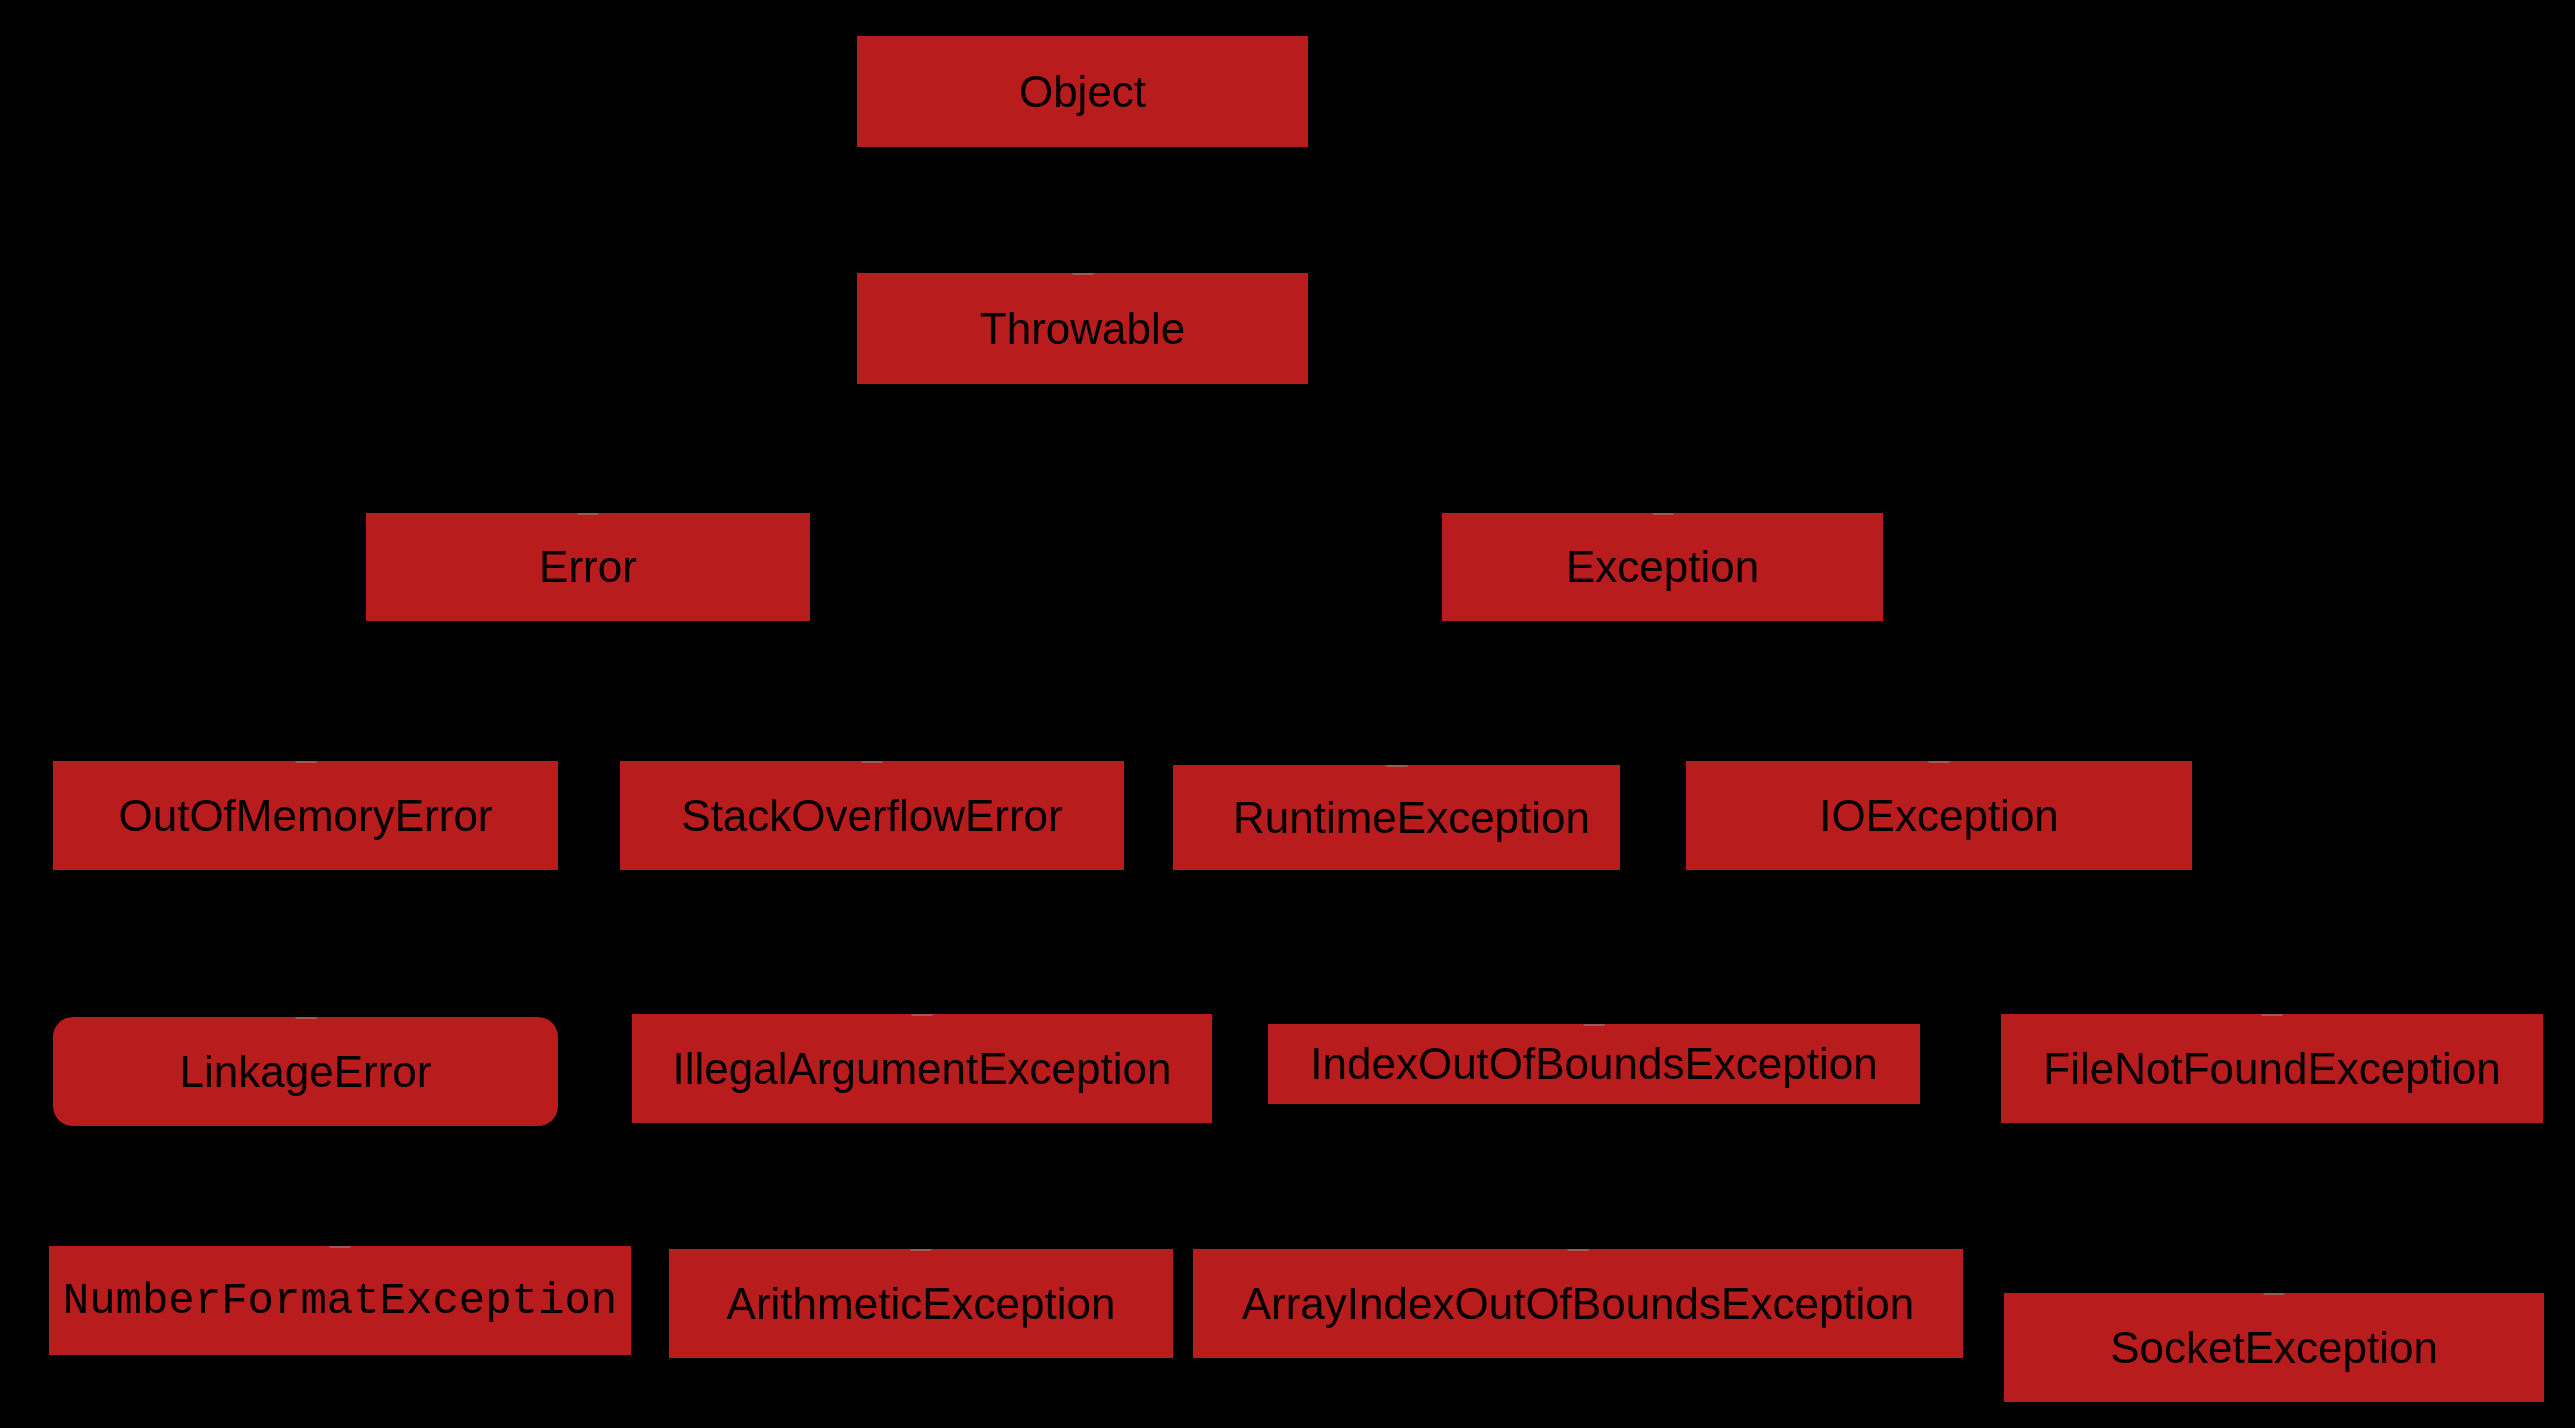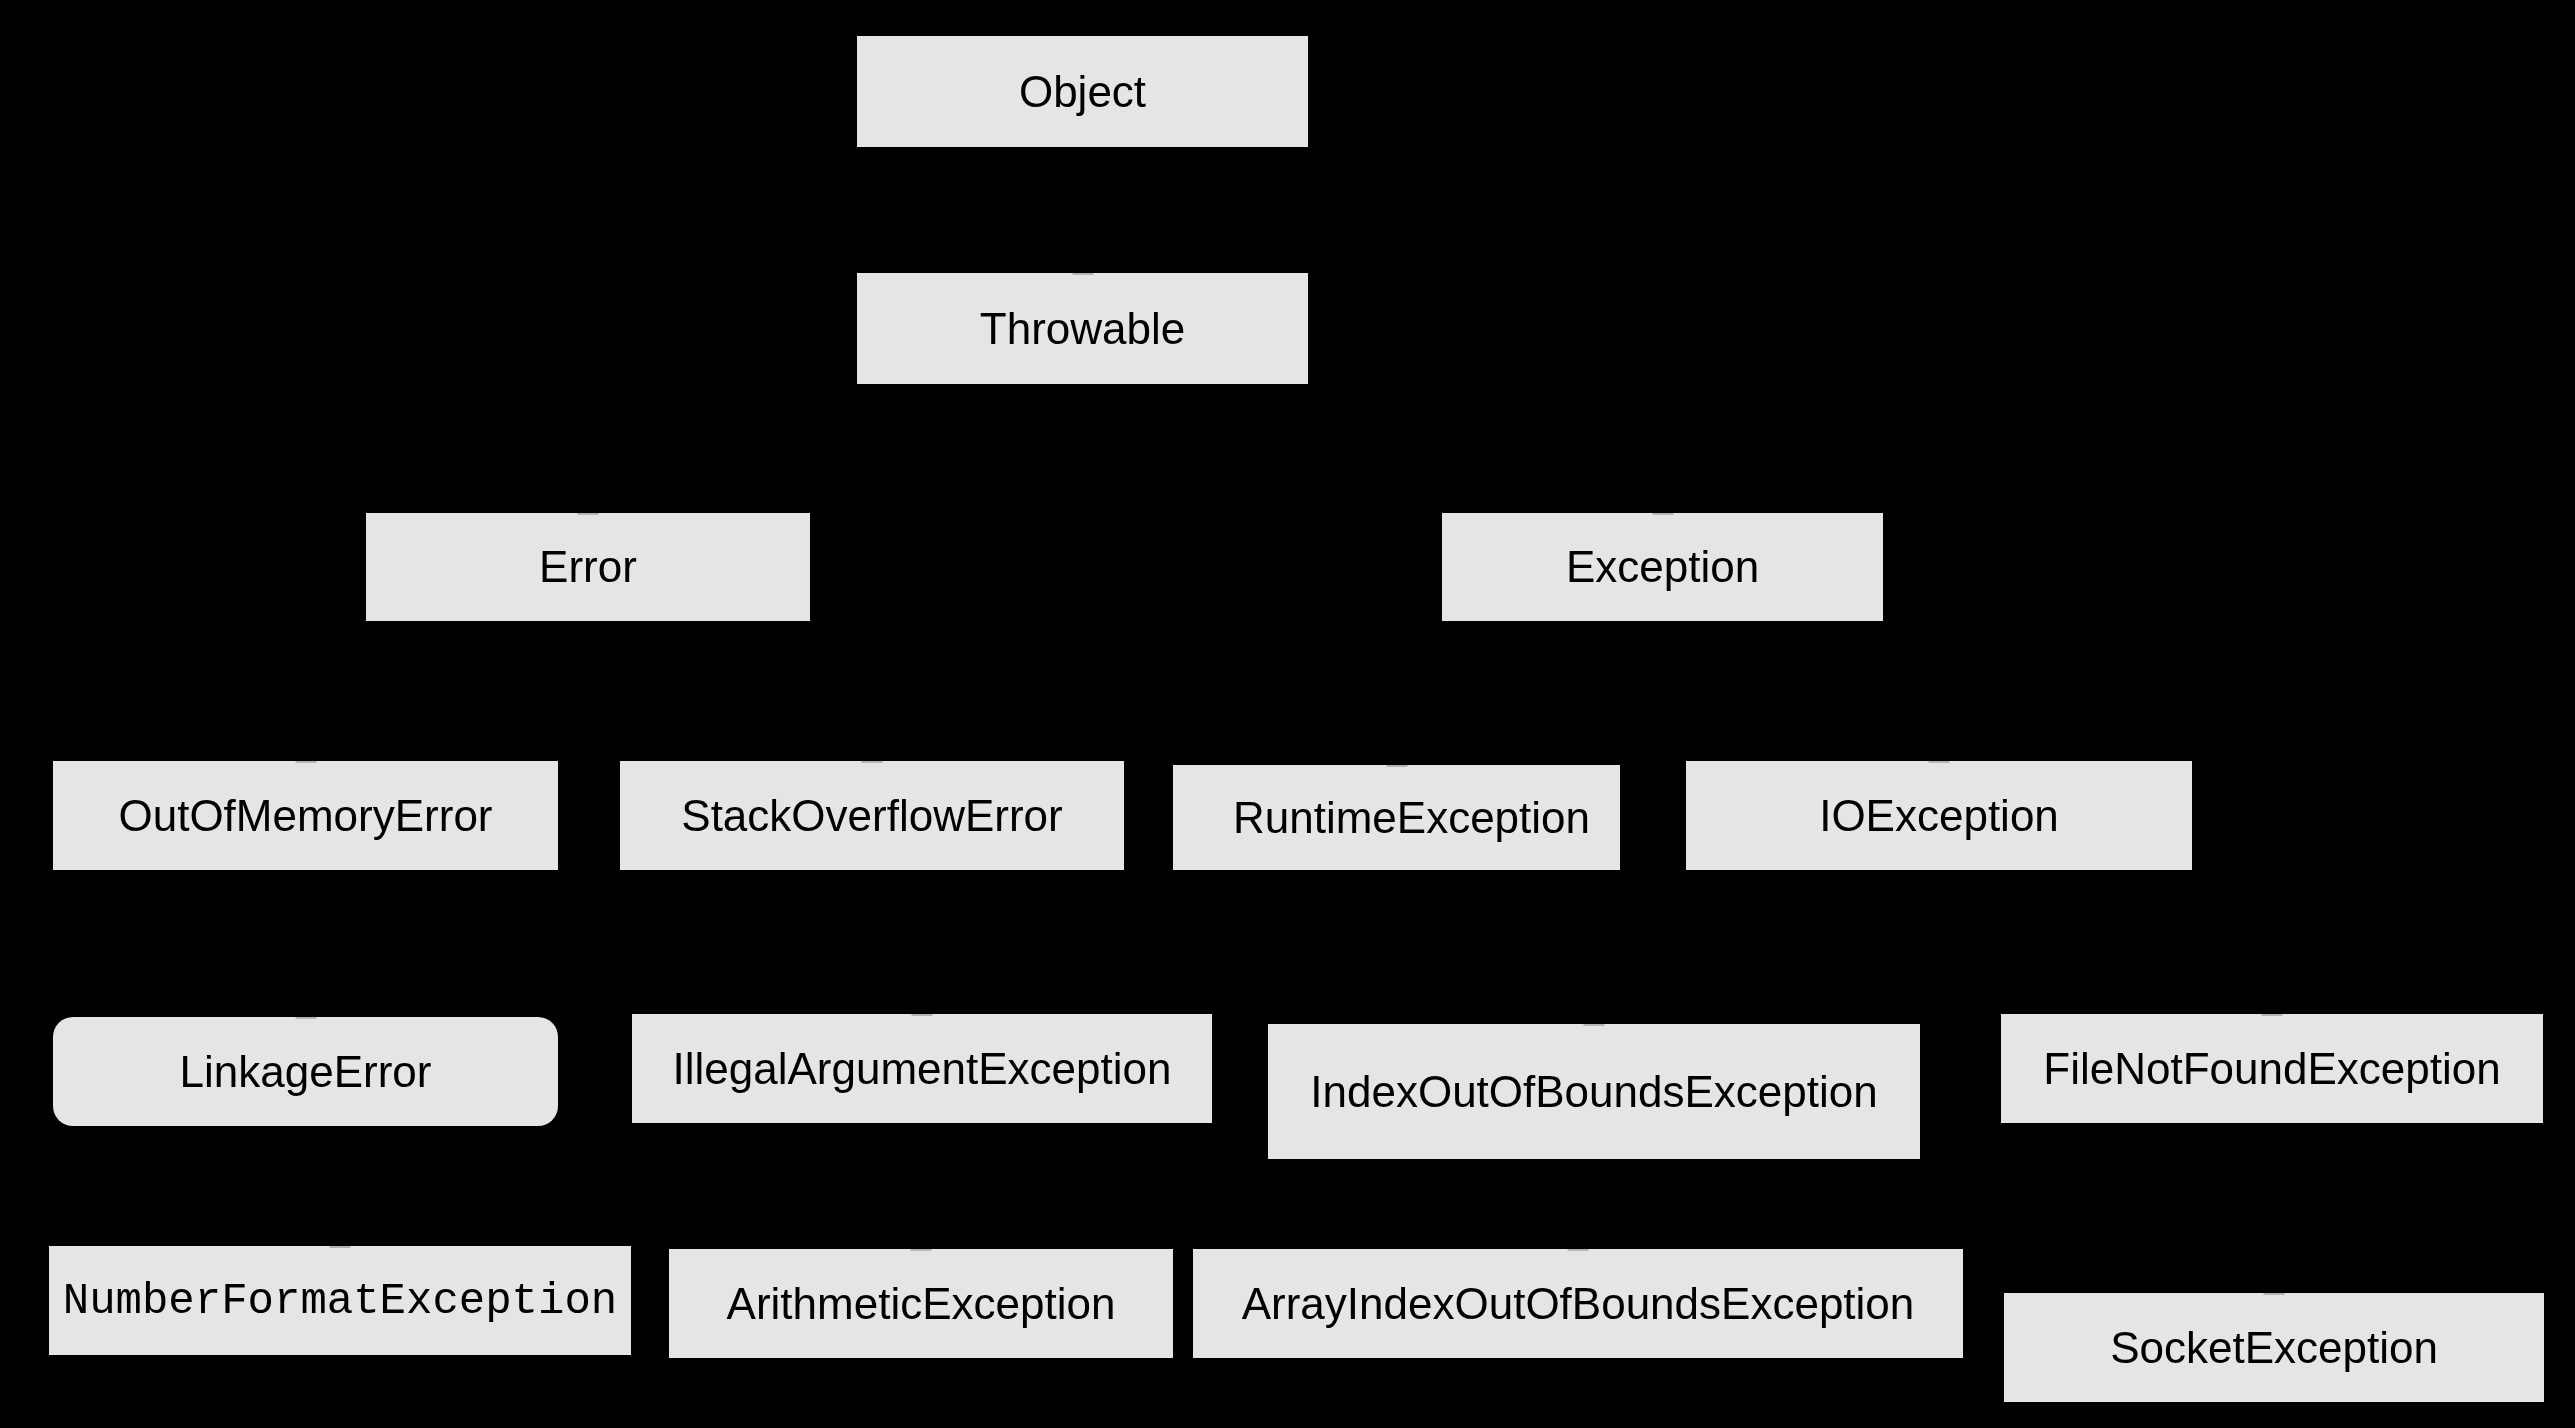--- a/index.html
+++ b/index.html
@@ -10,21 +10,21 @@
   .canvas {
     position: relative;
     width: 2576px;
     height: 1429px;
     background: #000000;
     overflow: hidden;
     font-family: "Liberation Sans", "DejaVu Sans", sans-serif;
   }
   .node {
     position: absolute;
-    background: #e5e5e5;
+    background: #b91c1c;
     color: #000000;
     display: flex;
     align-items: center;
     justify-content: center;
     font-size: 44px;
     line-height: 1;
     white-space: nowrap;
     box-sizing: border-box;
   }
   
@@ -51,21 +51,21 @@
   <div class="node child" style="left:366px;  top:513px; width:444px; height:108px;">Error</div>
   <div class="node child" style="left:1442px; top:513px; width:441px; height:108px;">Exception</div>
 
   <div class="node child" style="left:53px;   top:761px; width:505px; height:109px;">OutOfMemoryError</div>
   <div class="node child" style="left:620px; top:761px; width:504px; height:109px;">StackOverflowError</div>
   <div class="node child" style="left:1173px; top:765px; width:447px; height:105px;padding-left:30px;">RuntimeException</div>
   <div class="node child" style="left:1686px; top:761px; width:506px; height:109px;">IOException</div>
 
   <div class="node child" style="left:53px;   top:1017px; width:505px; height:109px;border-radius:20px;">LinkageError</div>
   <div class="node child" style="left:632px; top:1014px; width:580px; height:109px;">IllegalArgumentException</div>
-  <div class="node child" style="left:1268px; top:1024px; width:652px; height:135px;">IndexOutOfBoundsException</div>
+  <div class="node child" style="left:1268px; top:1024px; width:652px; height:80px;">IndexOutOfBoundsException</div>
   <div class="node child" style="left:2001px; top:1014px; width:542px; height:109px;">FileNotFoundException</div>
 
   <div class="node child" style="left:49px;   top:1246px; width:582px; height:109px;font-family:Liberation Mono, monospace;">NumberFormatException</div>
   <div class="node child" style="left:1193px; top:1249px; width:770px; height:109px;">ArrayIndexOutOfBoundsException</div>
   <div class="node child" style="left:669px; top:1249px; width:504px; height:109px;">ArithmeticException</div>
   <div class="node child" style="left:2004px; top:1249px; width:540px; height:109px;margin-top:44px;">SocketException</div>
 
 </div>
 
 

